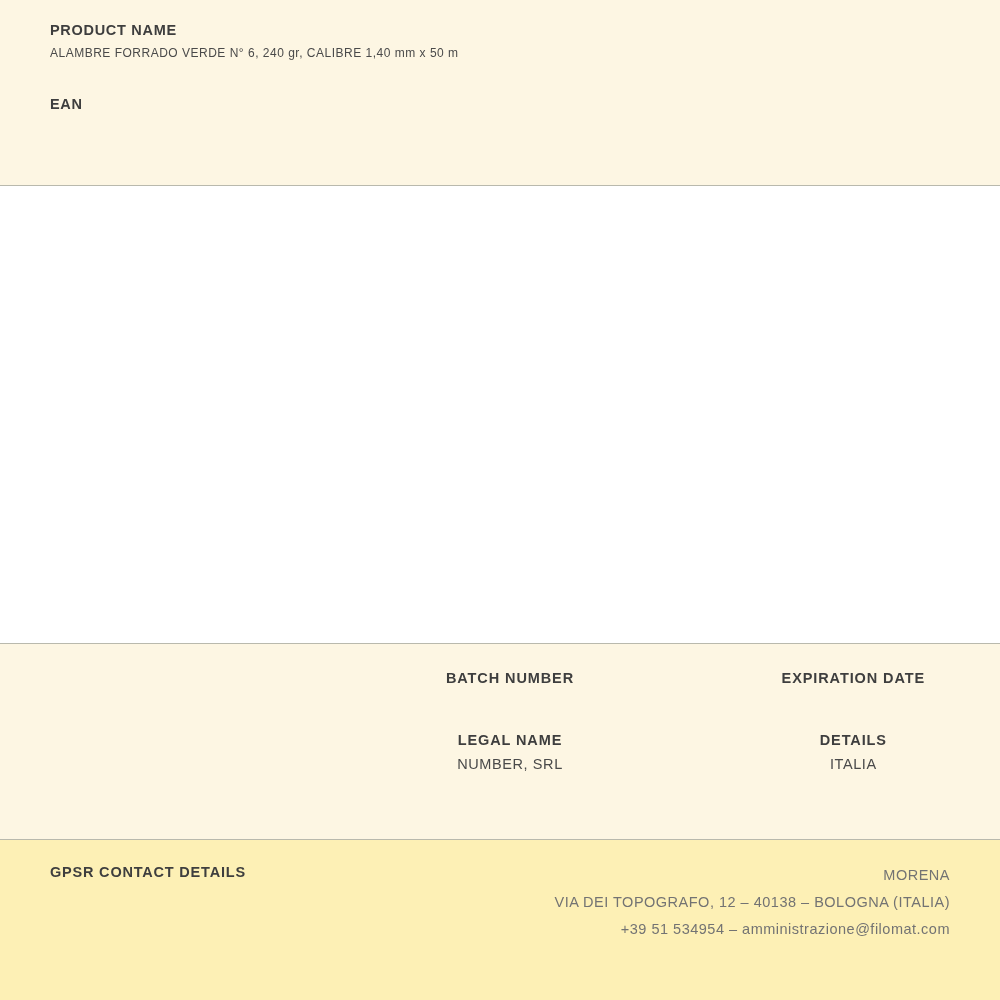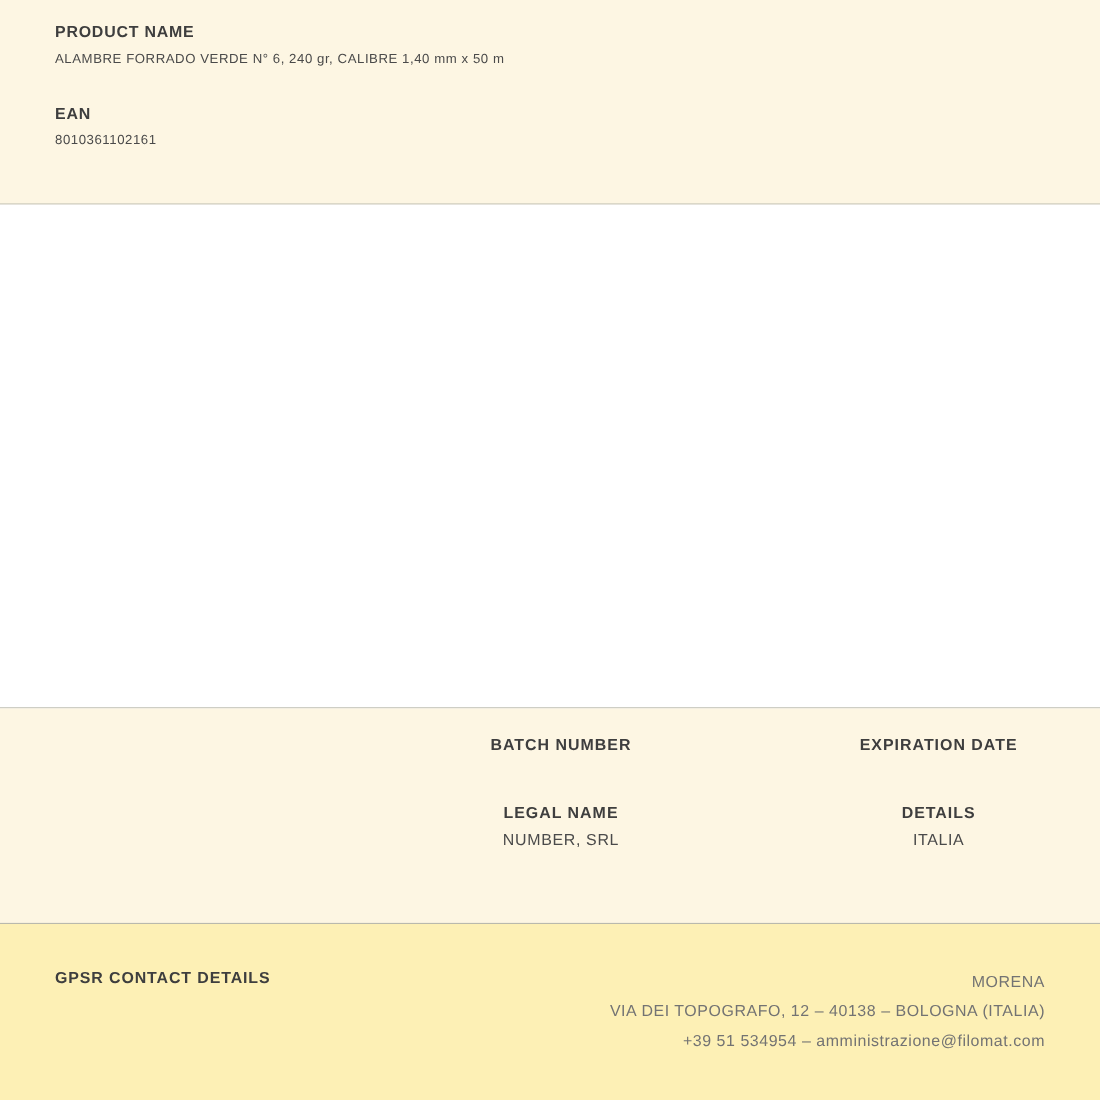--- a/index.html
+++ b/index.html
@@ -90,21 +90,21 @@
   }
   .detail-row.second {
     margin-top: 38px;
   }
 
   
   .section-footer {
     background: #fdf0b5;
     height: 160px;
     box-sizing: border-box;
-    padding: 40px 50px 0 50px;
+    padding: 22px 50px 0 50px;
     display: flex;
     justify-content: space-between;
     align-items: flex-start;
   }
   .footer-label {
     font-size: 14.5px;
     font-weight: bold;
     letter-spacing: 0.8px;
     color: #3e3e3e;
     margin: 0;
@@ -124,21 +124,20 @@
 </head>
 <body>
 
 <div class="page">
 
   <div class="section-top">
     <p class="field-label">PRODUCT NAME</p>
     <p class="field-value">ALAMBRE FORRADO VERDE N° 6, 240 gr, CALIBRE 1,40 mm x 50 m</p>
     <div class="block-gap"></div>
     <p class="field-label">EAN</p>
-    <p class="field-value">8010361102161</p>
   </div>
 
   <div class="section-blank"></div>
 
   <div class="section-details">
     <div class="detail-row">
       <div class="detail-cell spacer"></div>
       <div class="detail-cell">
         <p class="detail-label">BATCH NUMBER</p>
         <p class="detail-value"></p>

